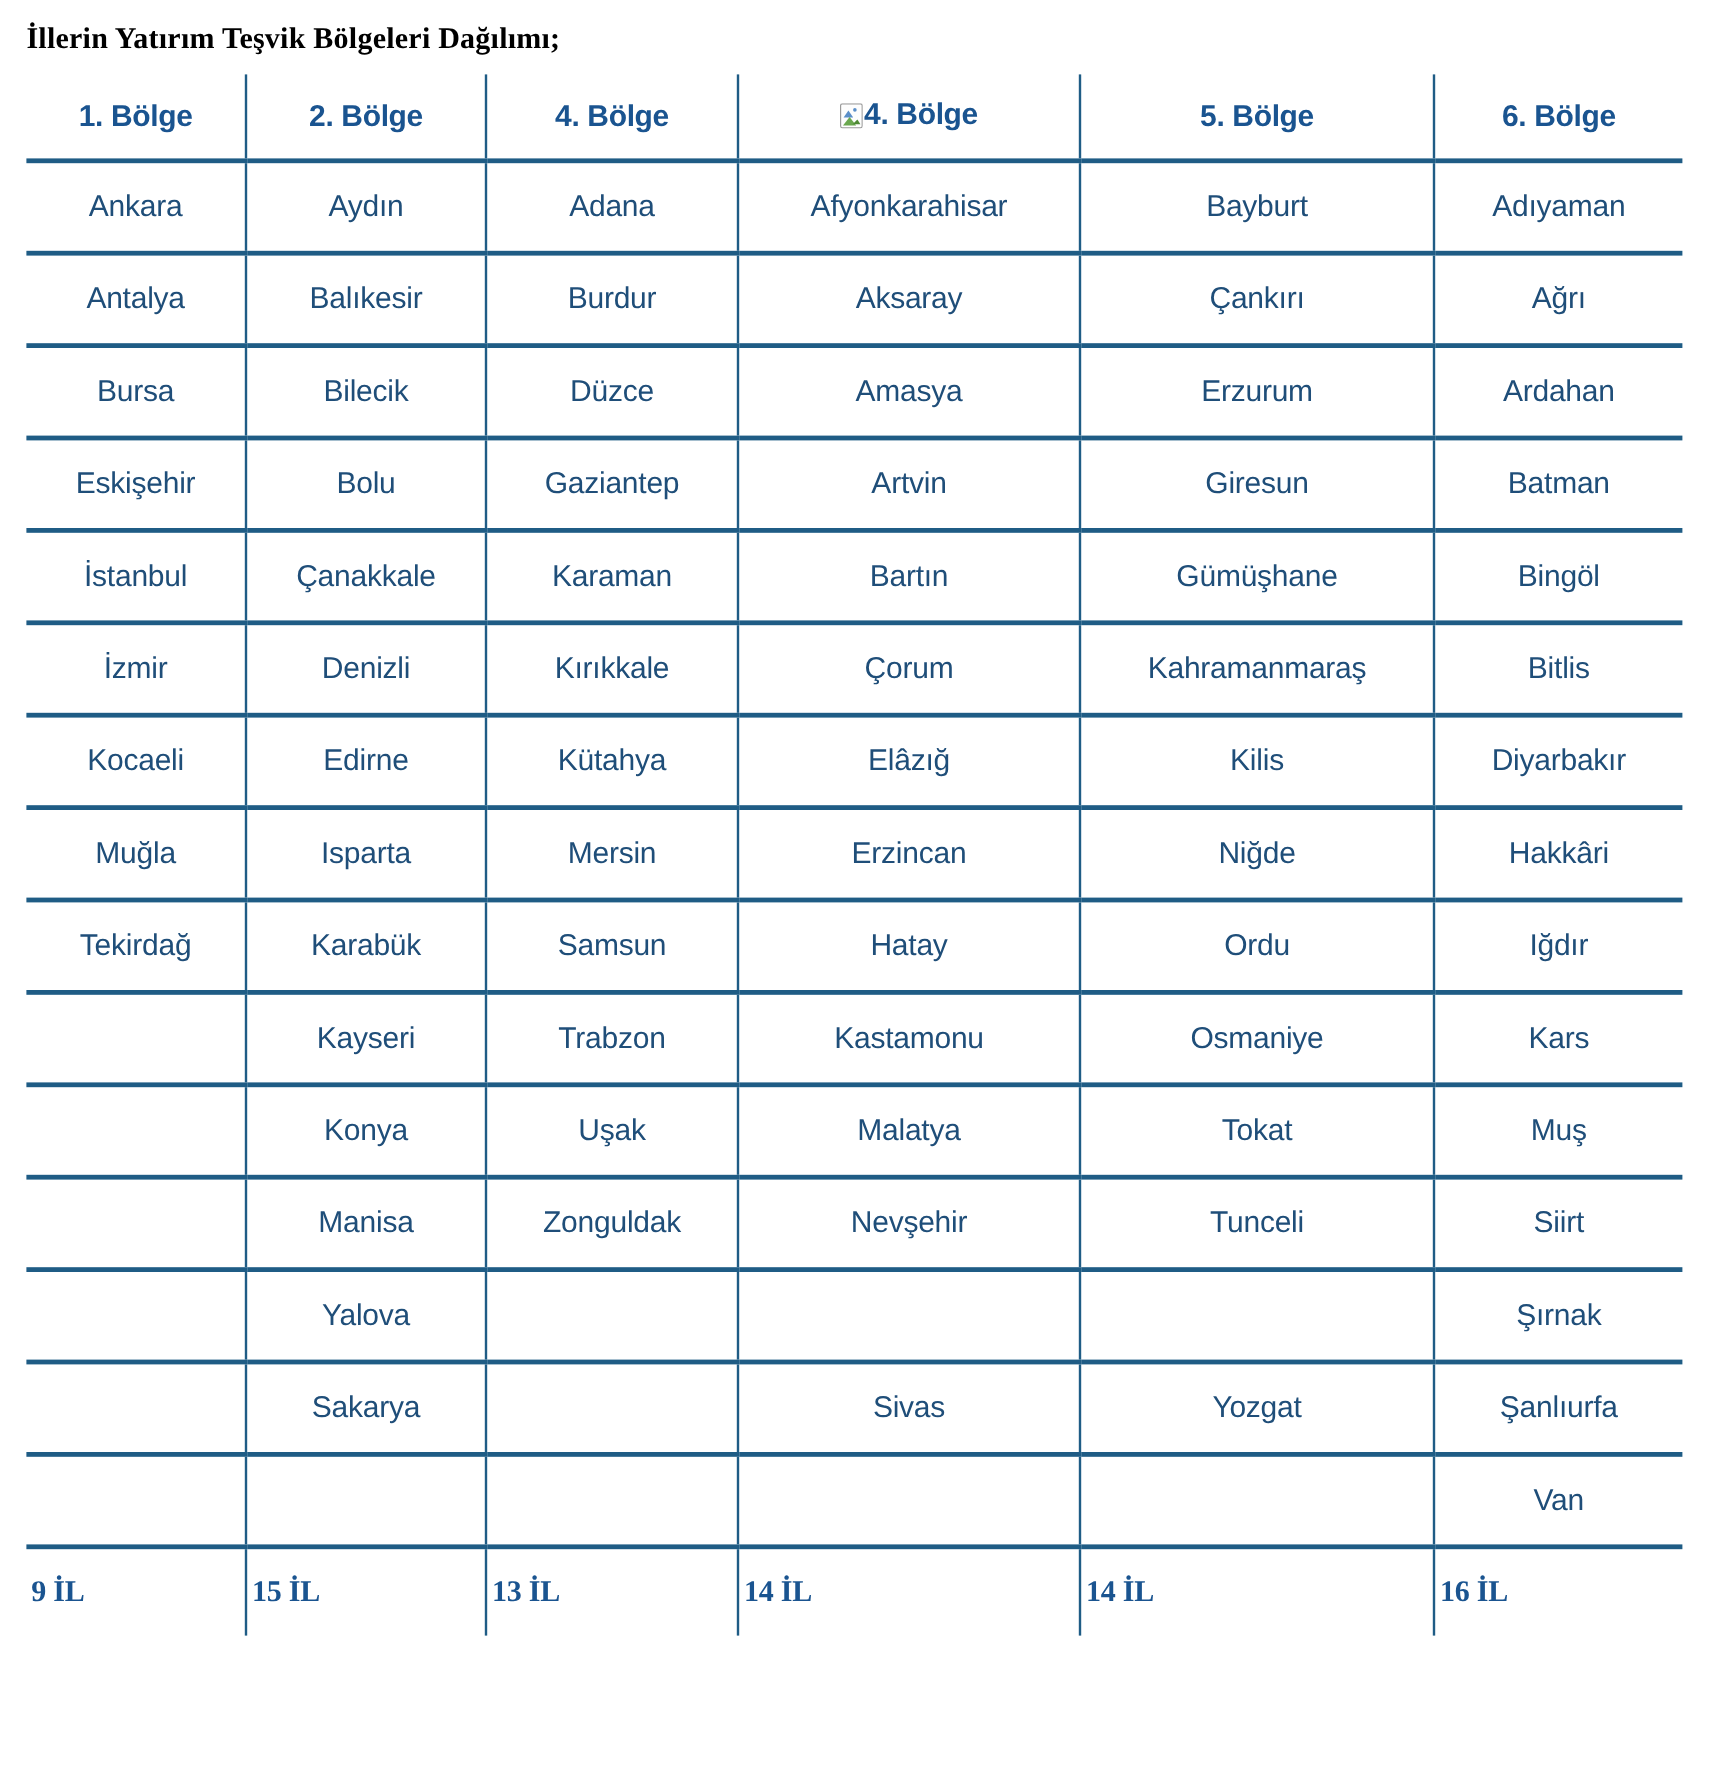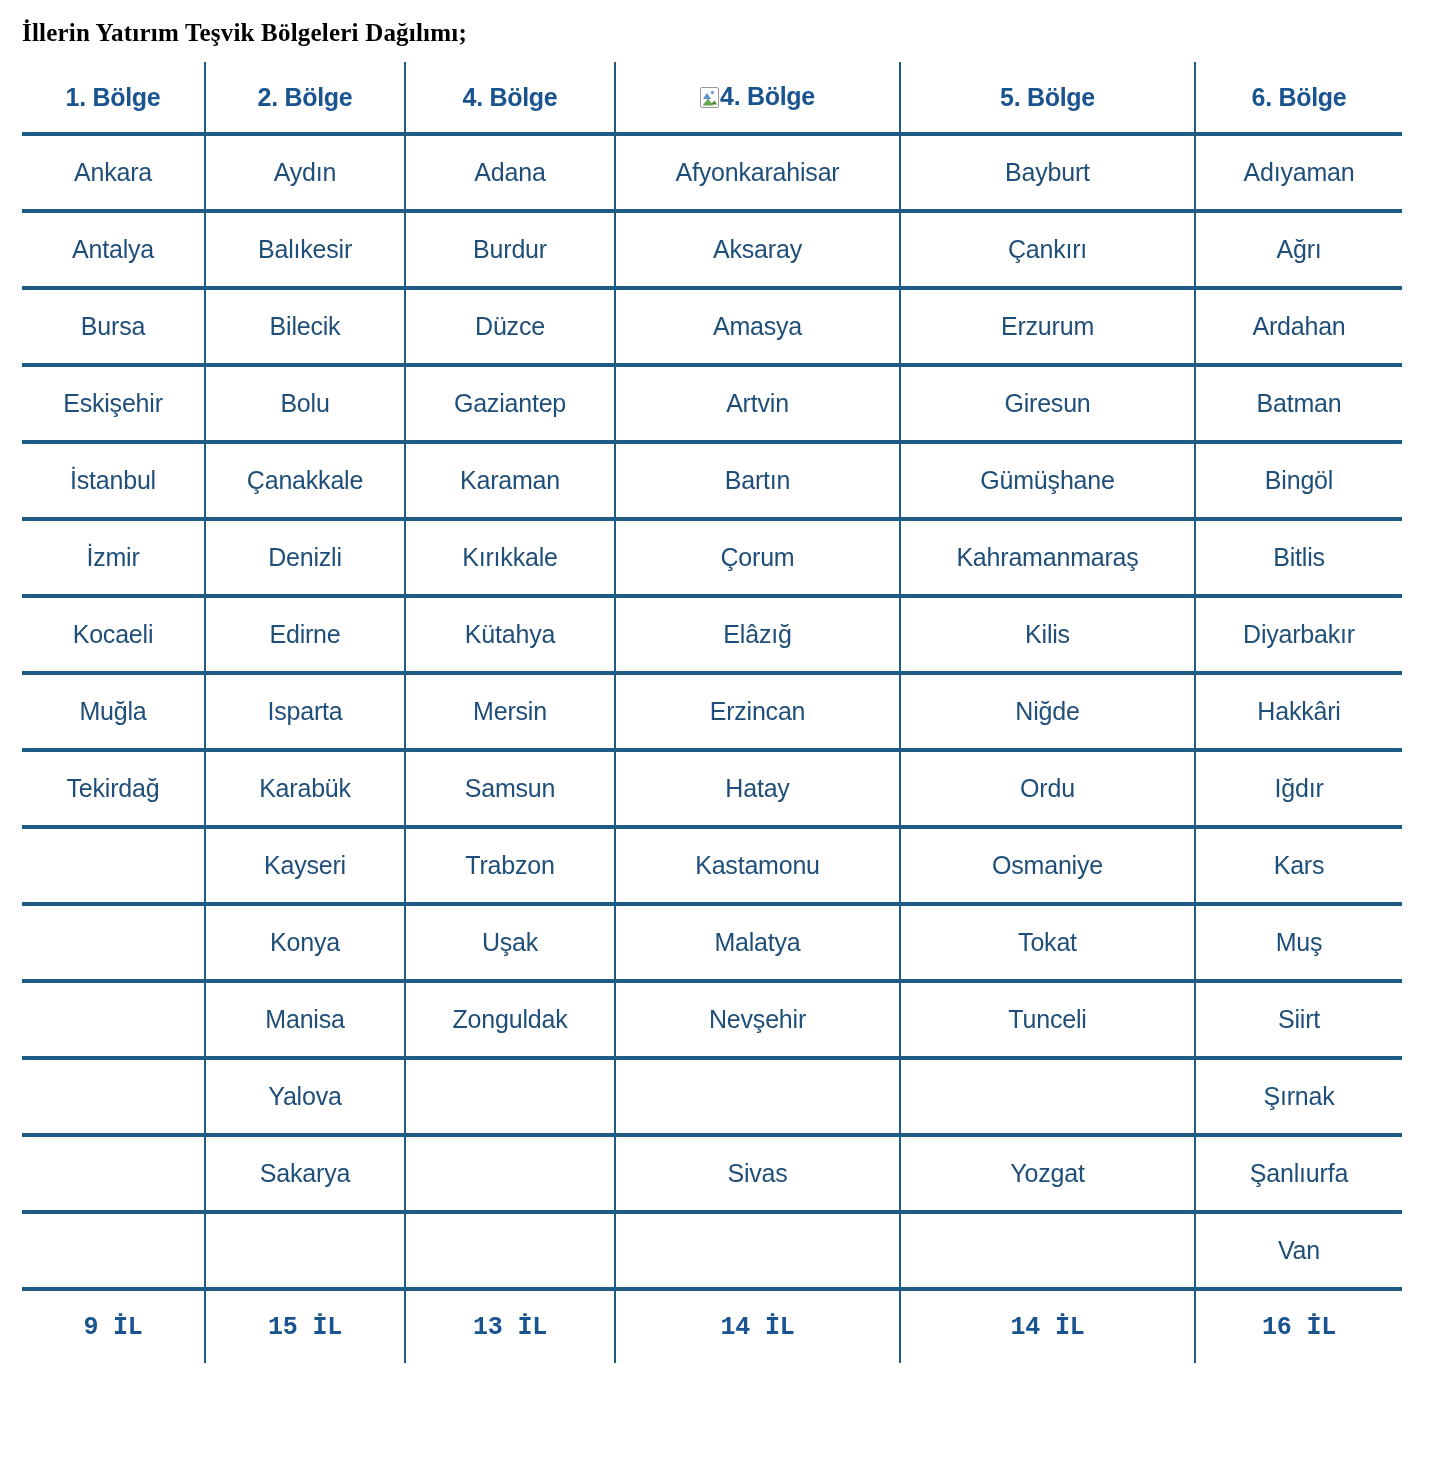--- a/index.html
+++ b/index.html
@@ -92,25 +92,24 @@
   }
   tr.data-row td:first-child { border-left: none; }
 
   
   tr.data-row.last td { border-bottom: 4px solid #1f5c85; }
 
   
   tr.total-row td {
     height: 72px;
     vertical-align: middle;
-    text-align: center;
     padding: 0 4px;
     border-left: 2px solid #1f5c85;
     border-bottom: none;
-    font-family: Liberation Mono, monospace;
+    font-family: Liberation Serif, serif;
     font-weight: bold;
     font-size: 25px;
     color: #1a5490;
     letter-spacing: -0.2px;
     white-space: nowrap;
   }
   tr.total-row td:first-child { border-left: none; }
 
   
   .hdr-cell-inner {

